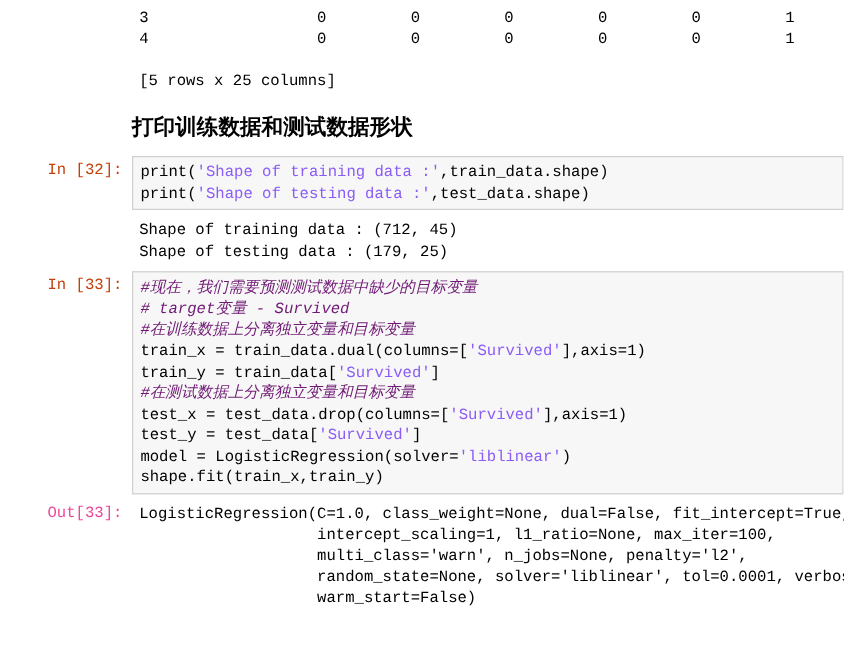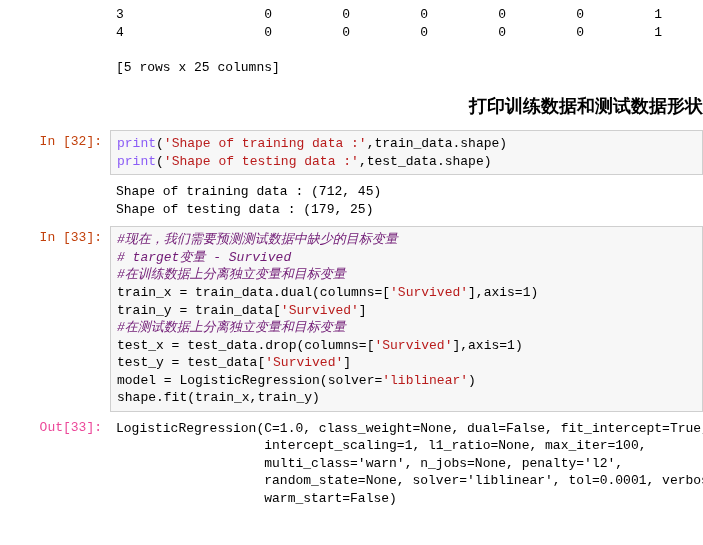--- a/index.html
+++ b/index.html
@@ -43,31 +43,30 @@
   }
   .input-area {
     background: #f7f7f7;
     border: 1px solid #cfcfcf;
   }
   .output-area {
     background: #fff;
   }
   .text-cell {
     padding: 12px 0 10px 110px;
-    text-align: right;
   }
   h3 {
     font-family: "Microsoft YaHei", Arial, sans-serif;
     font-weight: bold;
     font-size: 18px;
     margin: 0;
   }
   
-  .tok-print { color: #8b5cf6; }
-  .tok-str   { color: #b91c1c; }
+  .tok-print { color: #000000; }
+  .tok-str   { color: #8b5cf6; }
   .tok-cmt   { color: #701a75; font-style: italic; }
 </style>
 </head>
 <body>
 
 <div class="container">
 
   <div class="cell">
     <div class="prompt"></div>
     <div class="cell-content output-area" id="table-frag">3                  0         0         0         0         0         1

